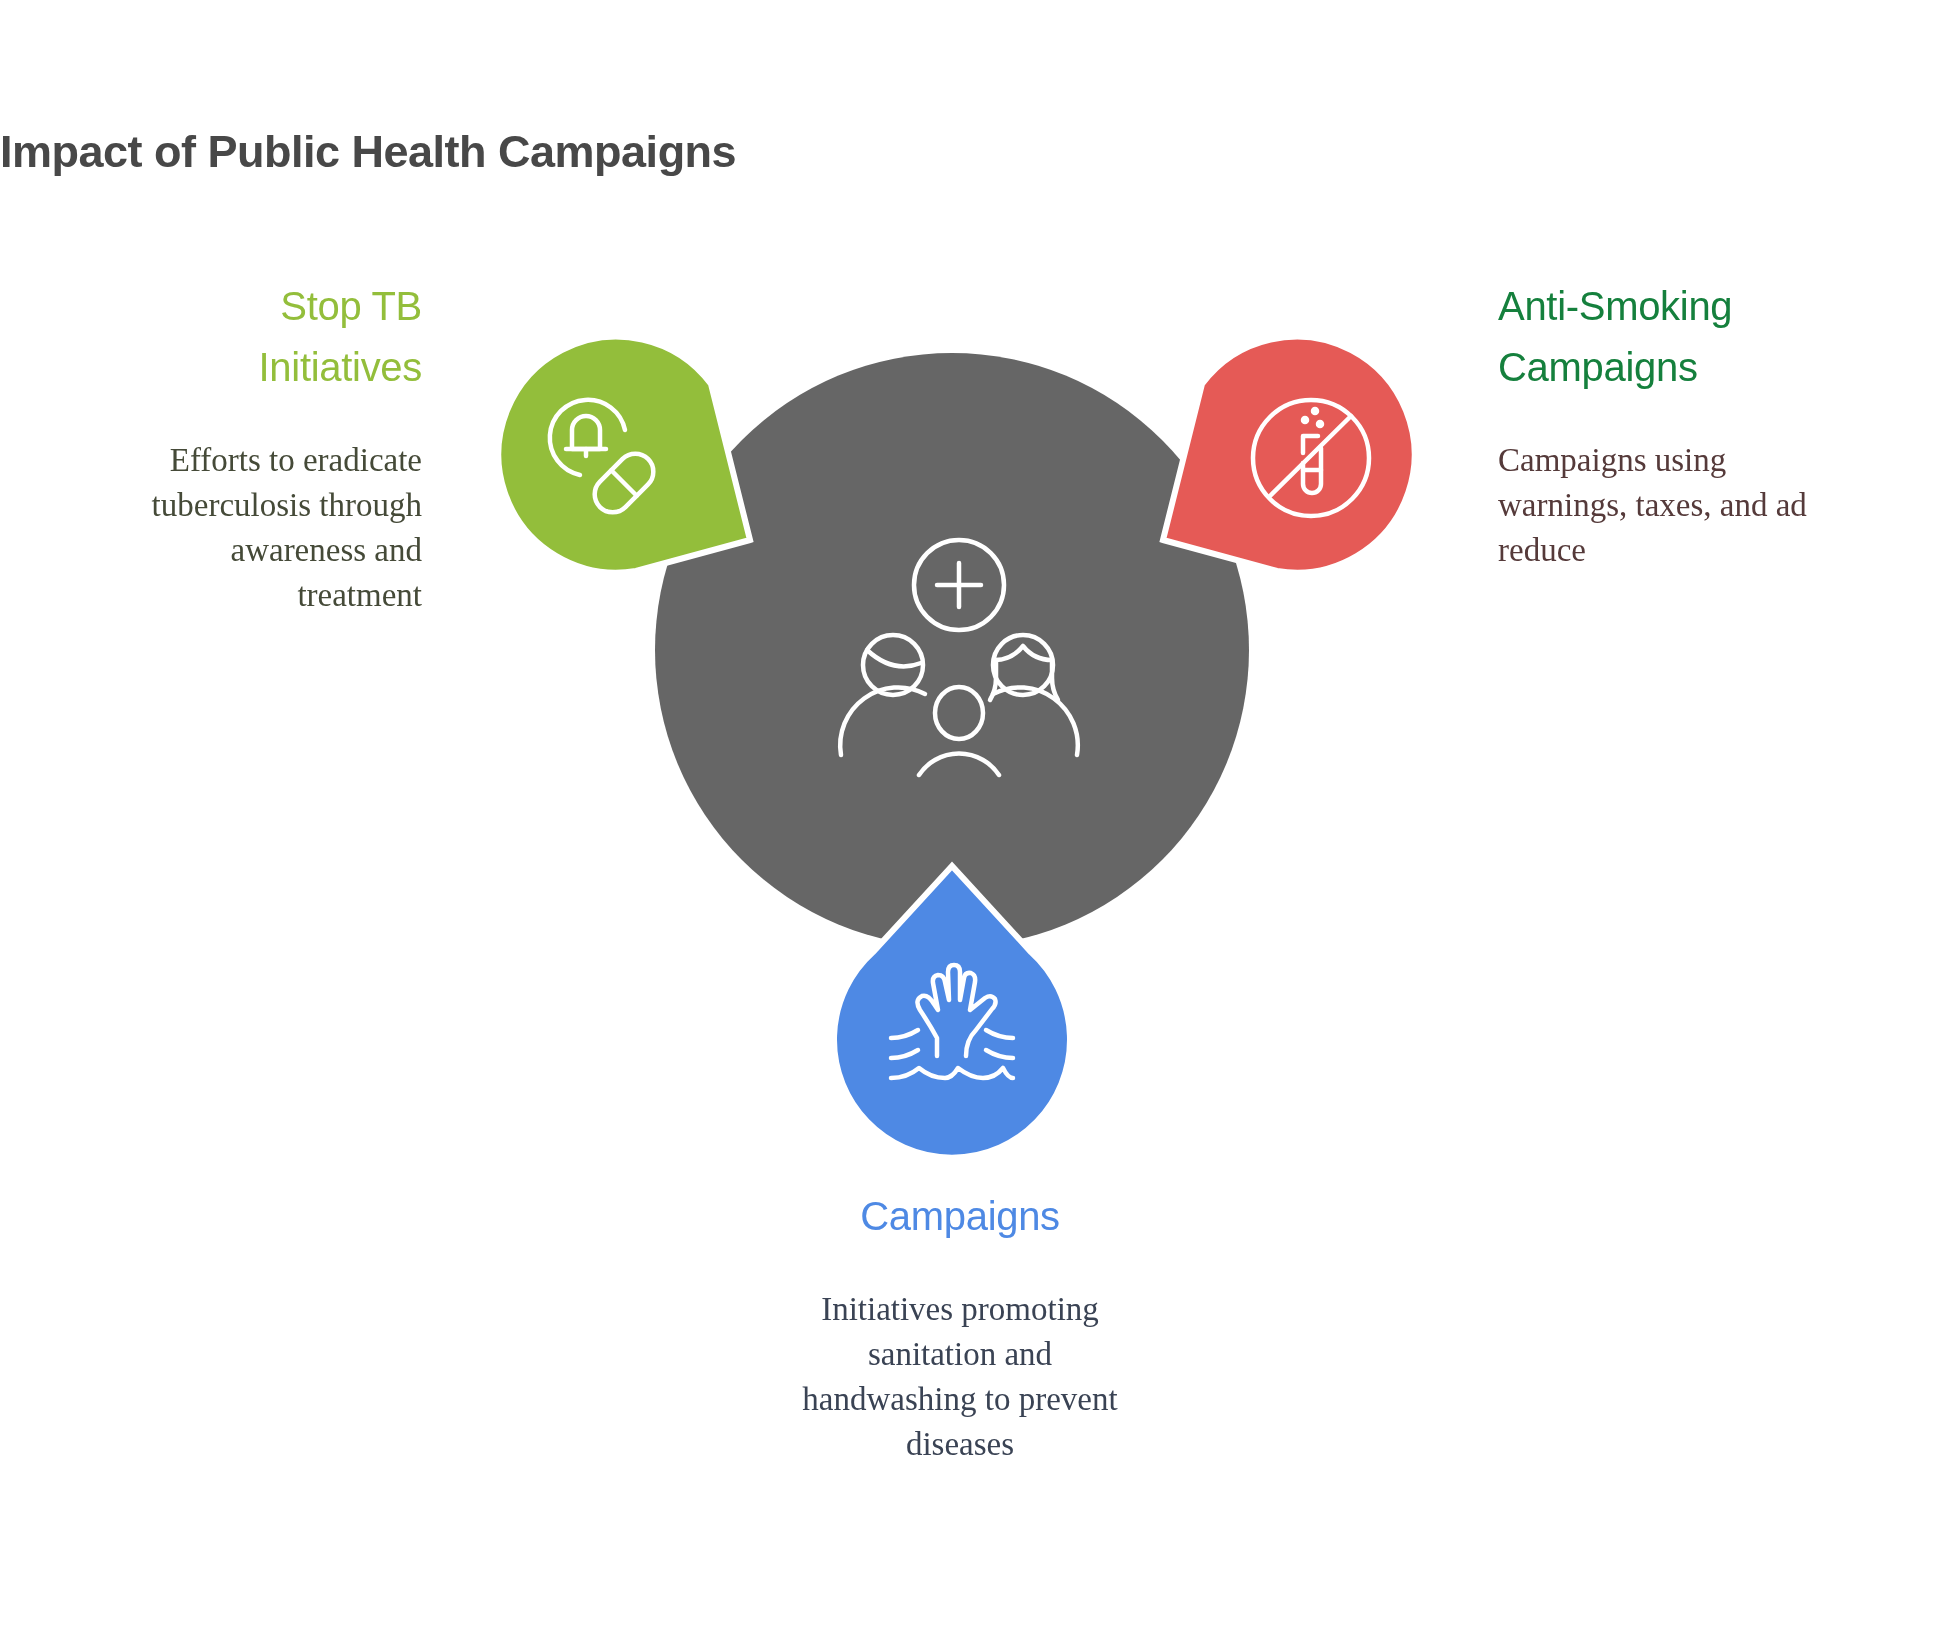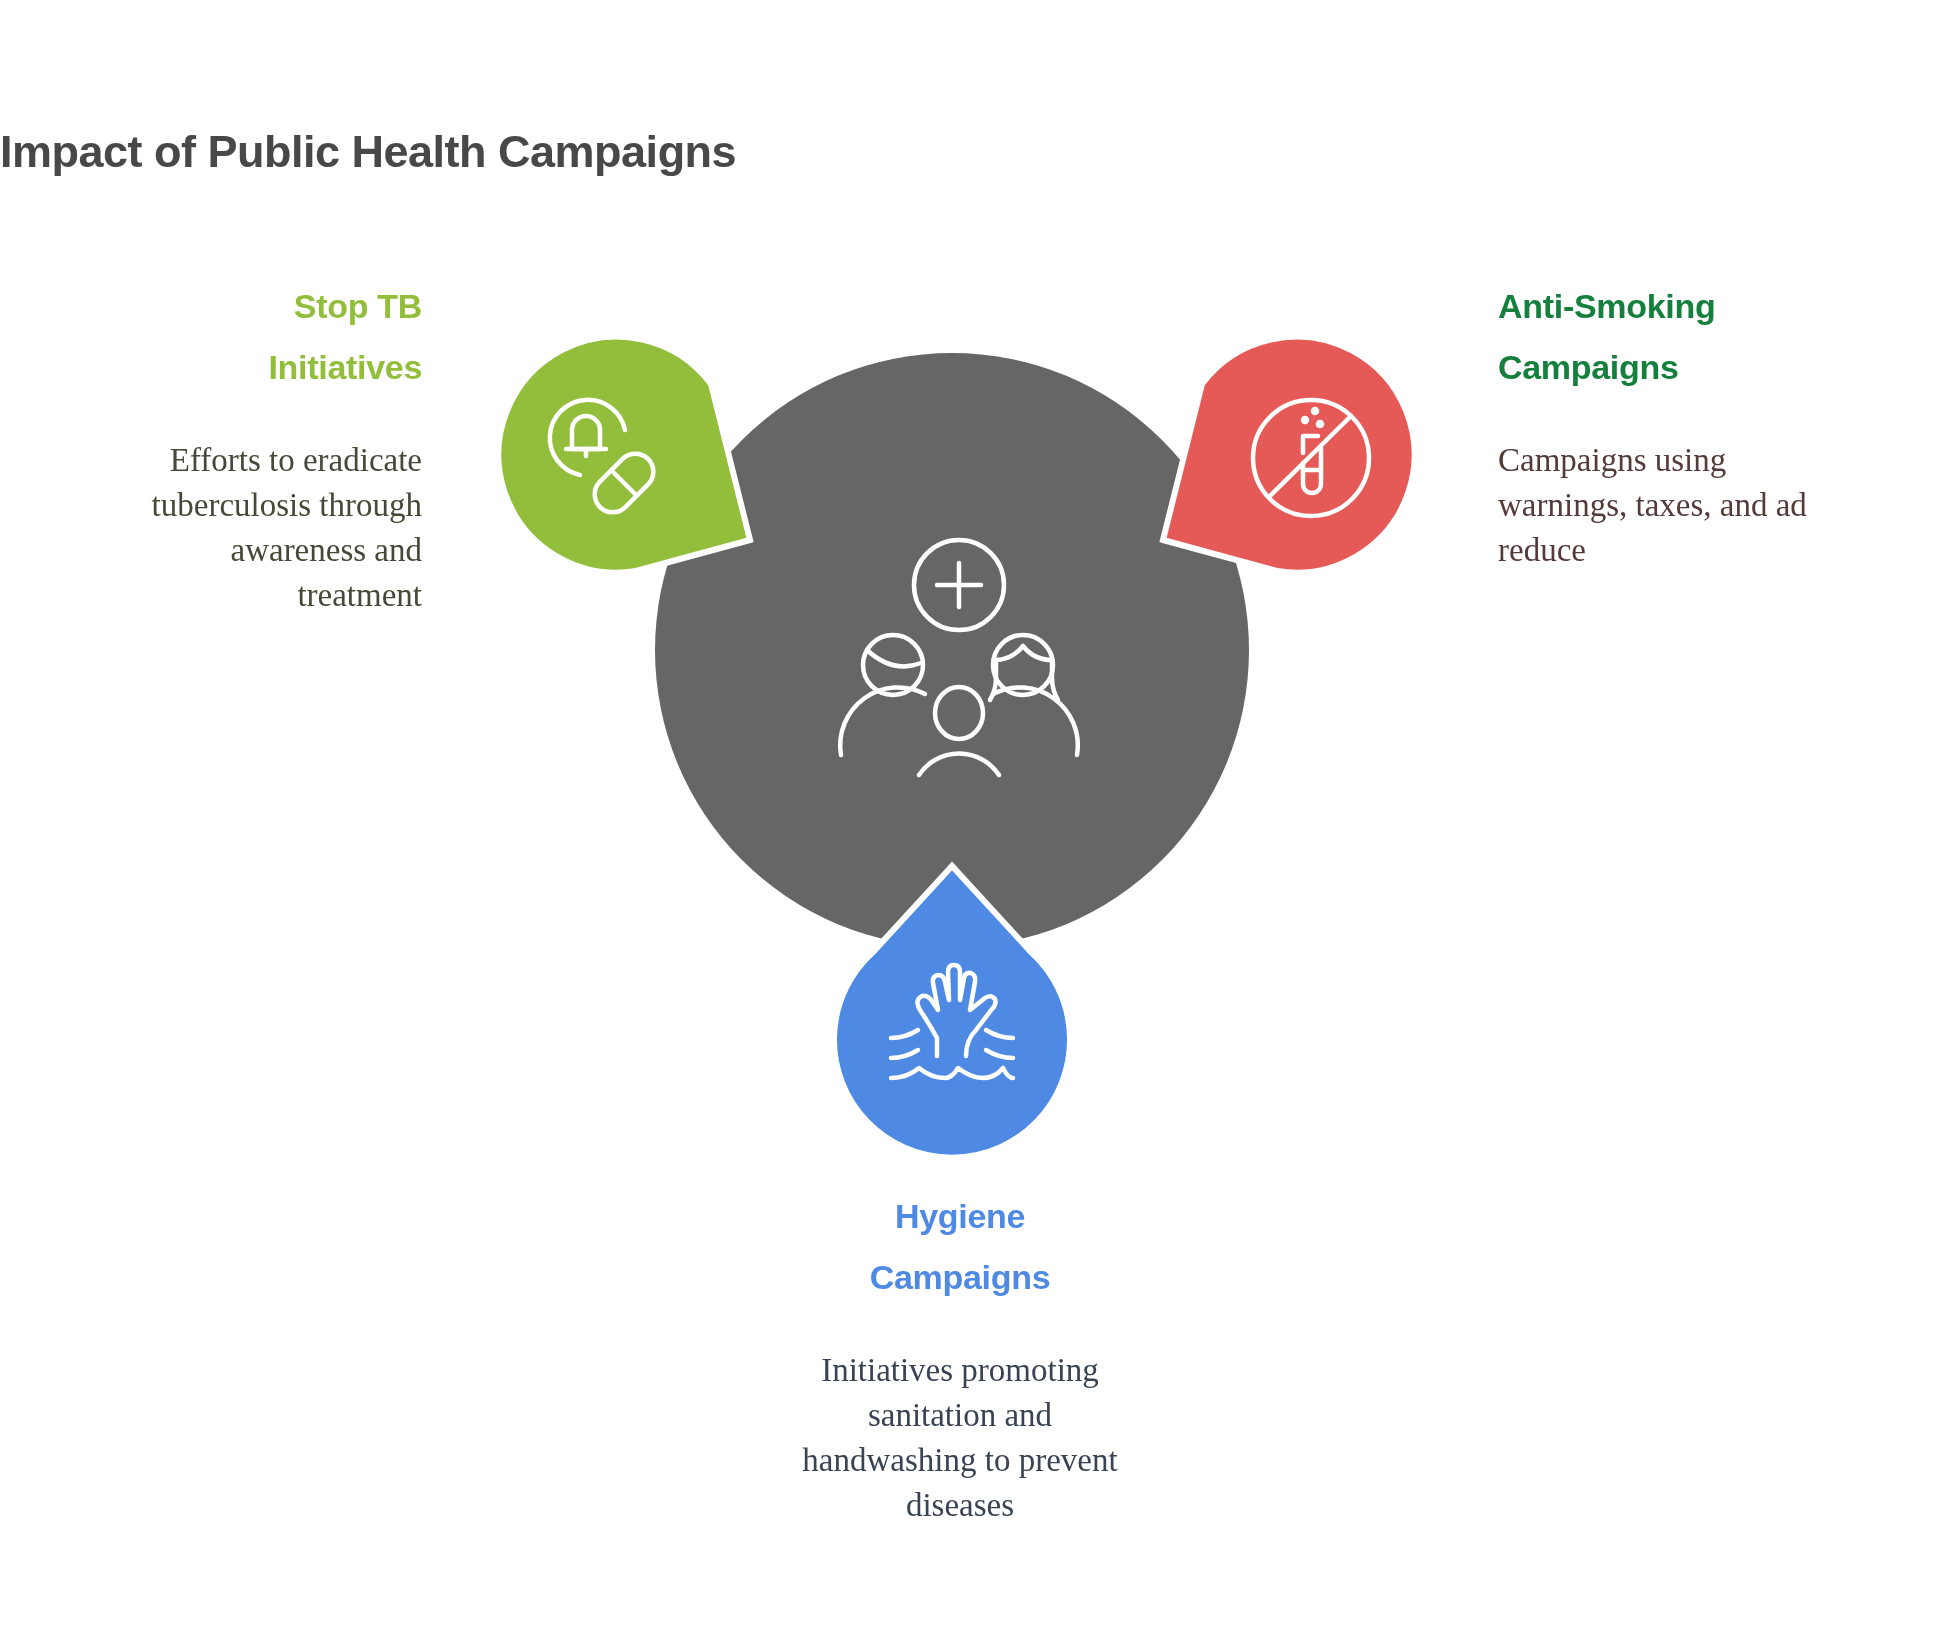--- a/index.html
+++ b/index.html
@@ -2,21 +2,21 @@
 <html><head>
 <meta charset="utf-8">
 <style>
   html, body { margin: 0; padding: 0; background: #ffffff; }
   body { width: 1958px; height: 1625px; position: relative; overflow: hidden;
          font-family: "Liberation Sans", "DejaVu Sans", sans-serif; }
   .title { position: absolute; left: 0; width: 1958px; top: 126px; text-align: left;
            font-size: 45px; font-weight: bold; color: #484848; letter-spacing: -0.5px; }
   svg.diagram { position: absolute; left: 0; top: 0; }
   .block { position: absolute; }
-  .block .heading { font-size: 34px; font-weight: bold; line-height: 61px; letter-spacing: -0.3px; }
+  .block .heading { font-size: 40px; font-weight: normal; line-height: 61px; letter-spacing: -0.3px; }
   .block .desc { font-size: 33px; line-height: 45px; margin-top: 40px; font-family: Liberation Serif, serif; }
   .left { left: 60px; top: 276px; width: 362px; text-align: right; }
   .right { left: 1498px; top: 276px; width: 440px; text-align: left; }
   .bottom { left: 700px; top: 1186px; width: 520px; text-align: center; }
 </style>
 </head>
 <body>
 
 <div class="title">Impact of Public Health Campaigns</div>
 
@@ -115,21 +115,20 @@
   </div>
   <div class="desc" style="color:#553A3A">
     <div>Campaigns using</div>
     <div>warnings, taxes, and ad</div>
     <div>reduce</div>
   </div>
 </div>
 
 <div class="block bottom">
   <div class="heading" style="color:#4E89E4">
-    <div>Hygiene</div>
     <div>Campaigns</div>
   </div>
   <div class="desc" style="color:#3A4354">
     <div>Initiatives promoting</div>
     <div>sanitation and</div>
     <div>handwashing to prevent</div>
     <div>diseases</div>
   </div>
 </div>
 

